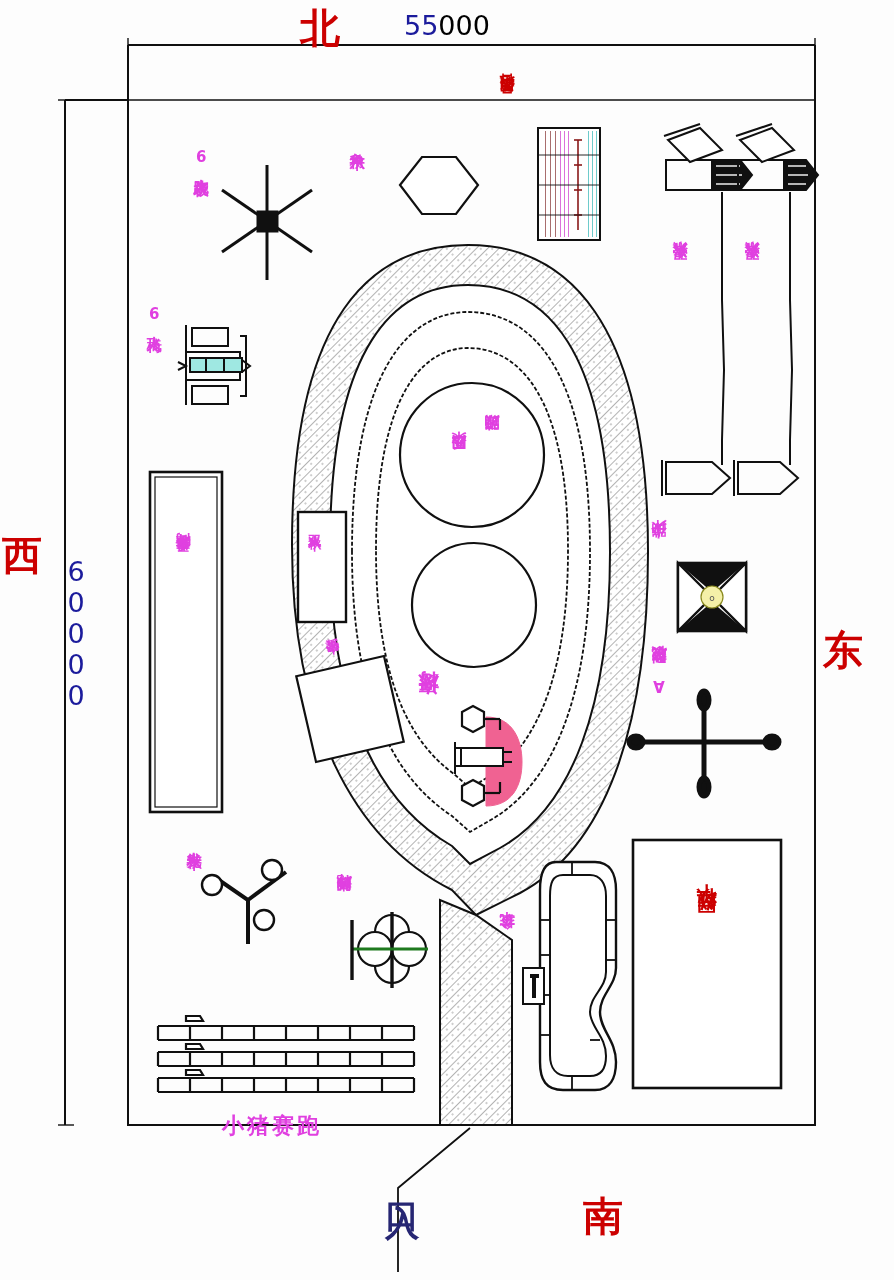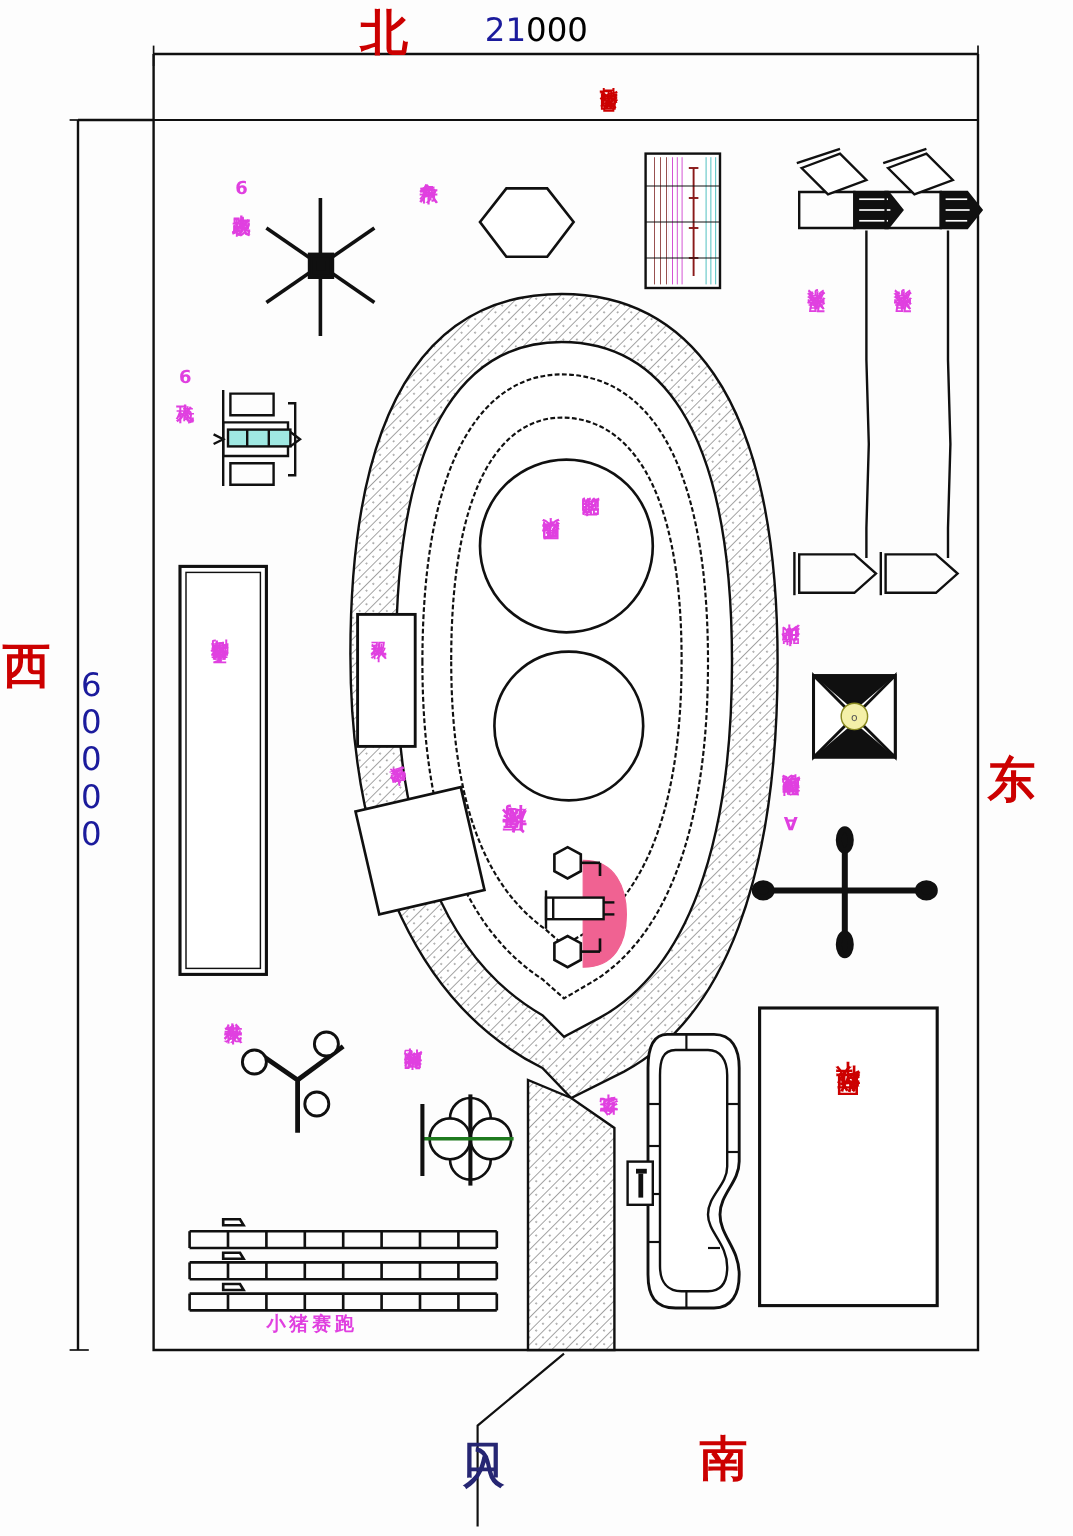--- a/index.html
+++ b/index.html
@@ -23,21 +23,21 @@
 
   .compass{font-size:40px;font-weight:bold;color:#cc0000;
            font-family:"DejaVu Sans","Liberation Sans",sans-serif;}
   .dimtxt{font-size:27px;letter-spacing:0px;}
   .dim-blue{color:#1b1b9c;}
   .dim-dark{color:#000000;}
 
   .eqlabel{font-size:15px;font-weight:bold;letter-spacing:1px;}
   .eqlabel-sm{font-size:13px;font-weight:bold;letter-spacing:1px;}
   .eqlabel-lg{font-size:20px;font-weight:bold;letter-spacing:2px;}
-  .horiz{font-size:16px;font-weight:bold;letter-spacing:3px;}
+  .horiz{font-size:22px;font-weight:bold;letter-spacing:3px;margin-top:20px;}
 
   .entrance{font-size:34px;font-weight:bold;color:#262673;}
 </style>
 </head>
 <body>
 
 <div id="stage">
 
   <svg id="plan" viewBox="0 0 894 1280">
     <defs>
@@ -364,21 +364,21 @@
       <line x1="58" y1="1125" x2="74" y2="1125"></line>
     </g>
   </svg>
 
   <div class="lbl compass" style="left:300px;top:8px;">北</div>
   <div class="lbl compass" style="left:583px;top:1196px;">南</div>
   <div class="lbl compass" style="left:823px;top:630px;">东</div>
   <div class="lbl compass" style="left:2px;top:535px;">西</div>
 
   <div class="lbl dimtxt" style="left:404px;top:12px;">
-    <span class="dim-blue">21</span><span class="dim-dark">000</span>
+    <span class="dim-blue">55</span><span class="dim-dark">000</span>
   </div>
   <div class="lbl dimtxt vert dim-blue" style="left:62px;top:556px;">60000</div>
 
   <div class="lbl entrance vert" style="left:385px;top:1178px;">入口</div>
 
   <div class="lbl eqlabel vert rot180 red" style="left:500px;top:100px;">吊装四组合</div>
 
   <div class="lbl eqlabel vert mag" style="left:349px;top:140px;">六角秋千</div>
 
   <div class="lbl eqlabel vert mag" style="left:193px;top:148px;">6人跷跷板</div>

